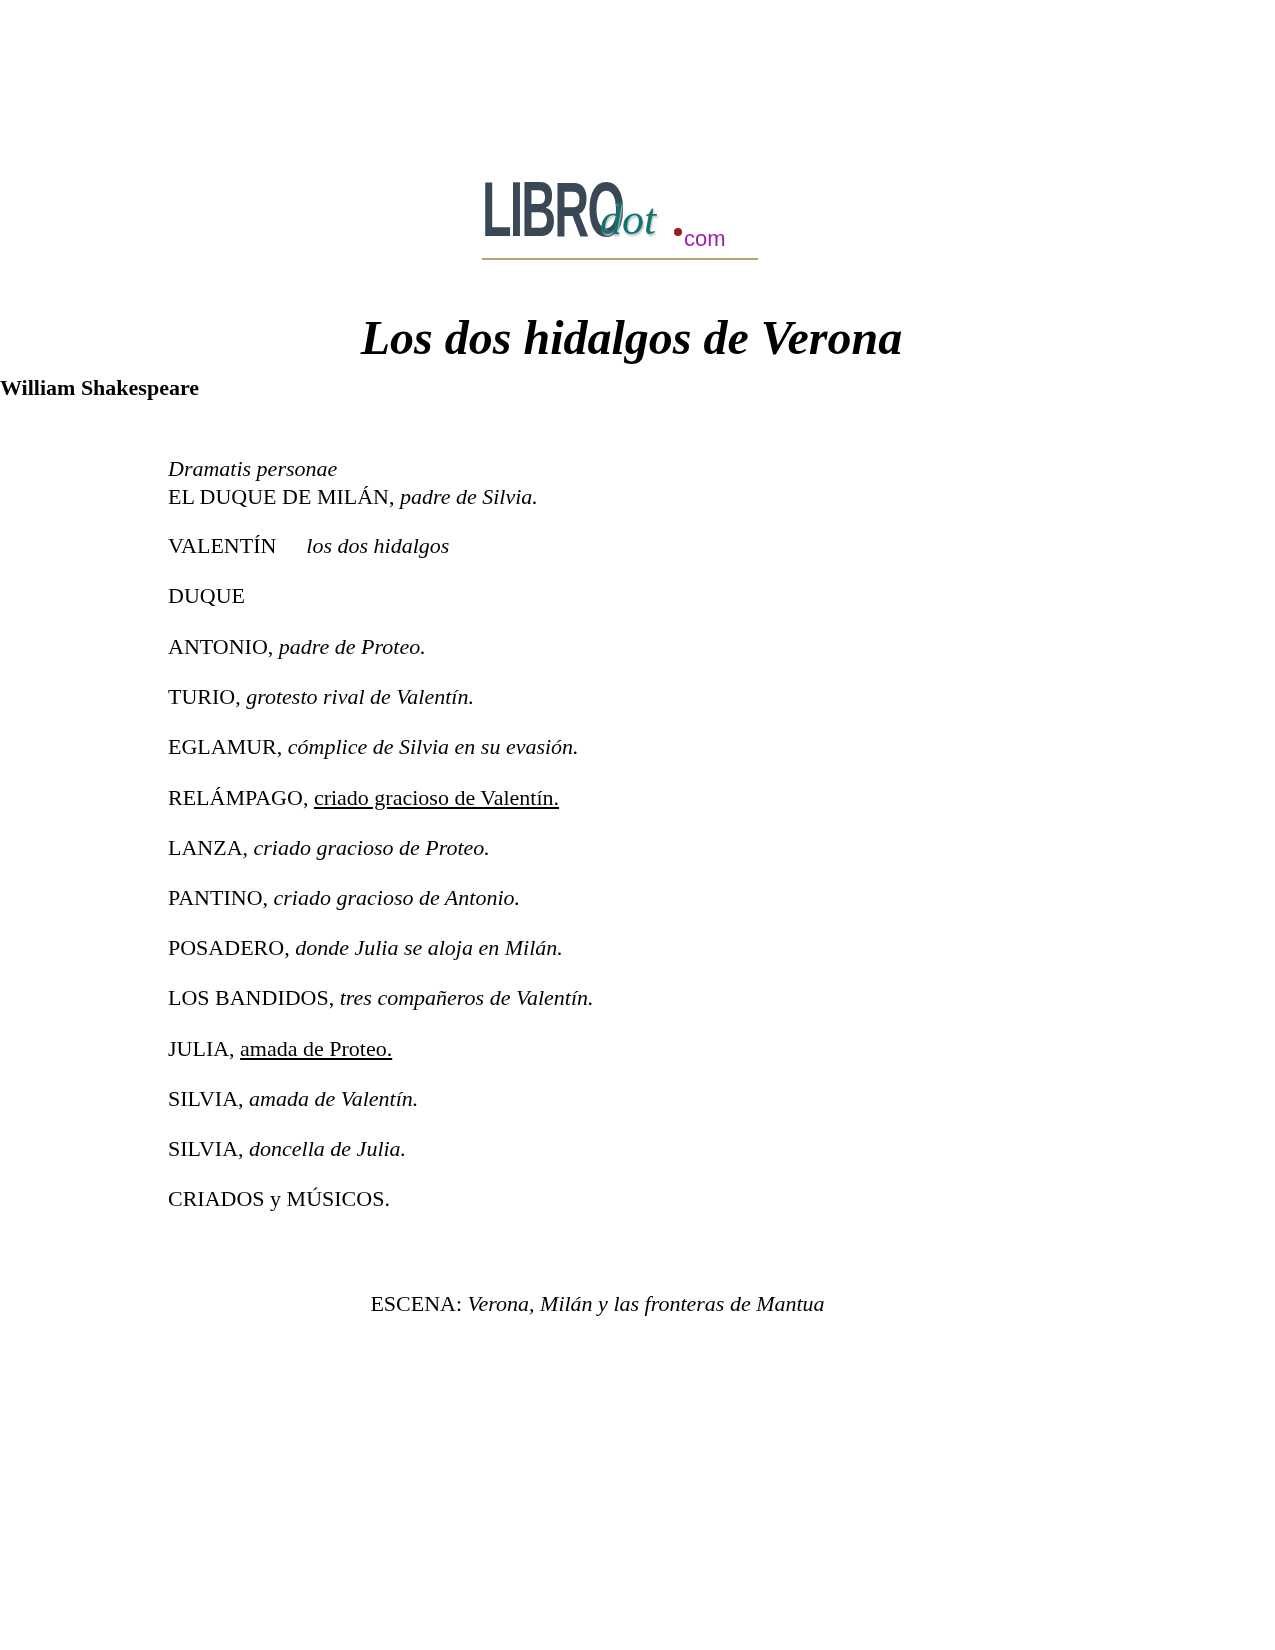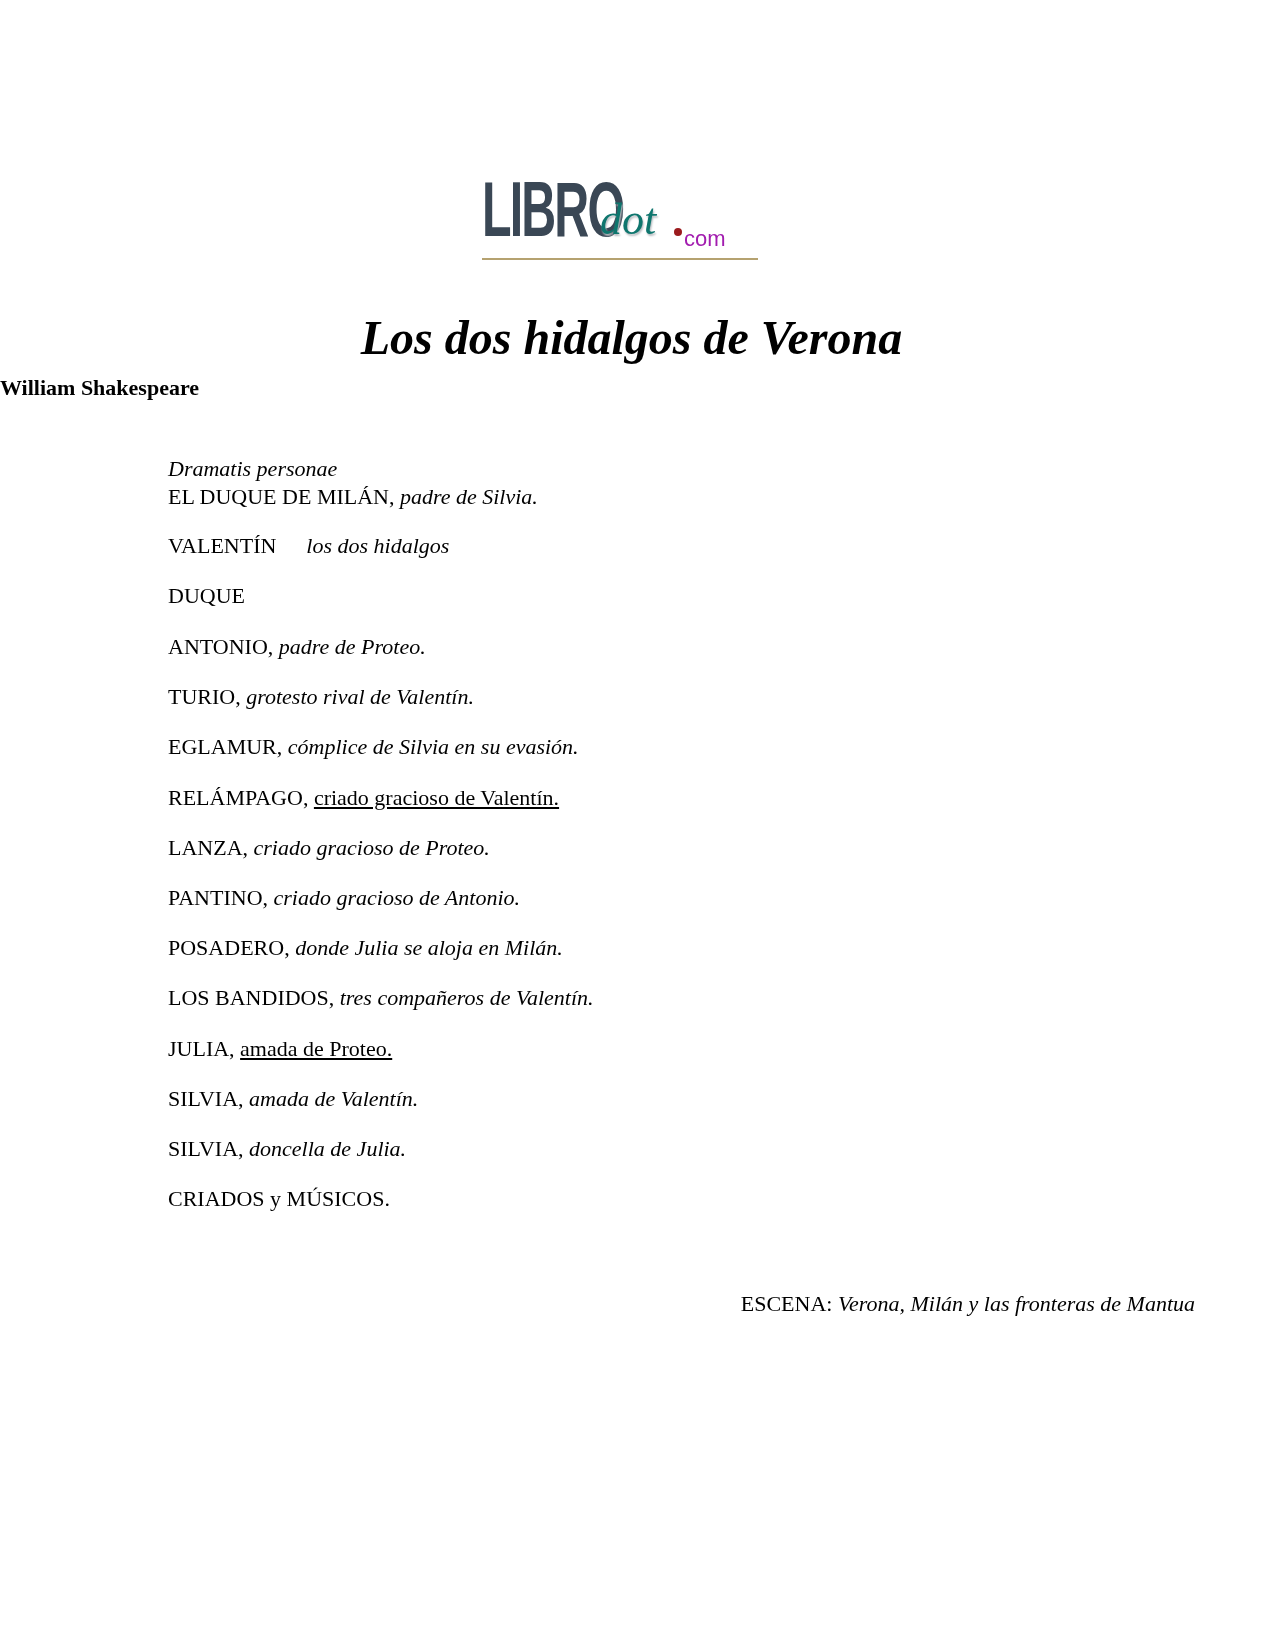--- a/index.html
+++ b/index.html
@@ -19,21 +19,21 @@
     .title { position: absolute; left: 0; width: 1263px; top: 310px; text-align: center;
              font-style: italic; font-weight: bold; font-size: 48px; line-height: 56px; }
     .author { position: absolute; left: 0; width: 1052px; top: 375px; text-align: left;
               font-weight: bold; font-size: 22px; line-height: 26px; }
     .cast { position: absolute; left: 168px; top: 455px; font-size: 22px; line-height: 28px; }
     .cast-heading { font-style: italic; }
     .cast-row { position: absolute; left: 0; white-space: nowrap; }
     .desc { font-style: italic; }
     .desc.plain { font-style: normal; text-decoration: underline; }
     .gap { display: inline-block; width: 30px; }
-    .scene { position: absolute; left: 0; width: 1195px; top: 1290px; text-align: right; font-size: 22px; line-height: 28px; }
+    .scene { position: absolute; left: 0; width: 1195px; top: 1290px; text-align: center; font-size: 22px; line-height: 28px; }
   </style>
 </head>
 <body>
 
 <div class="logo">
   <div class="logo-libro">LIBRO</div>
   <div class="logo-dot">dot</div>
   <div class="logo-bullet"></div>
   <div class="logo-com">com</div>
   <div class="logo-rule"></div>

